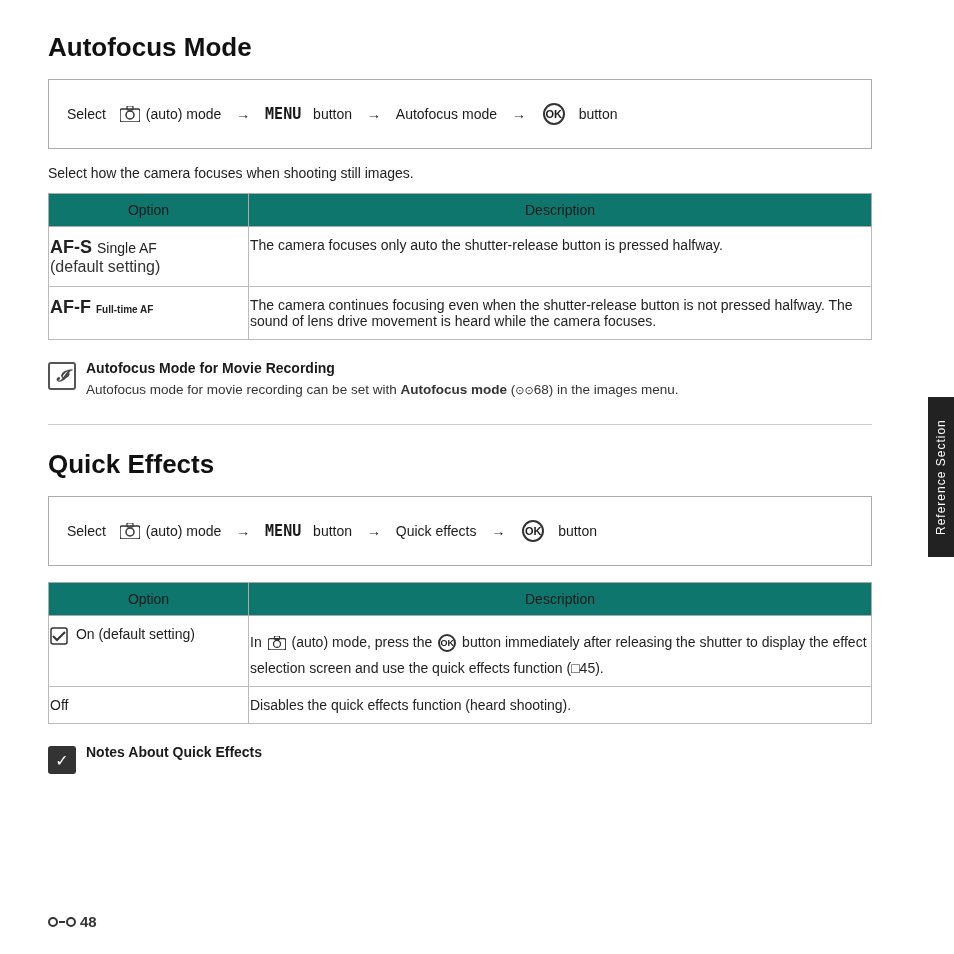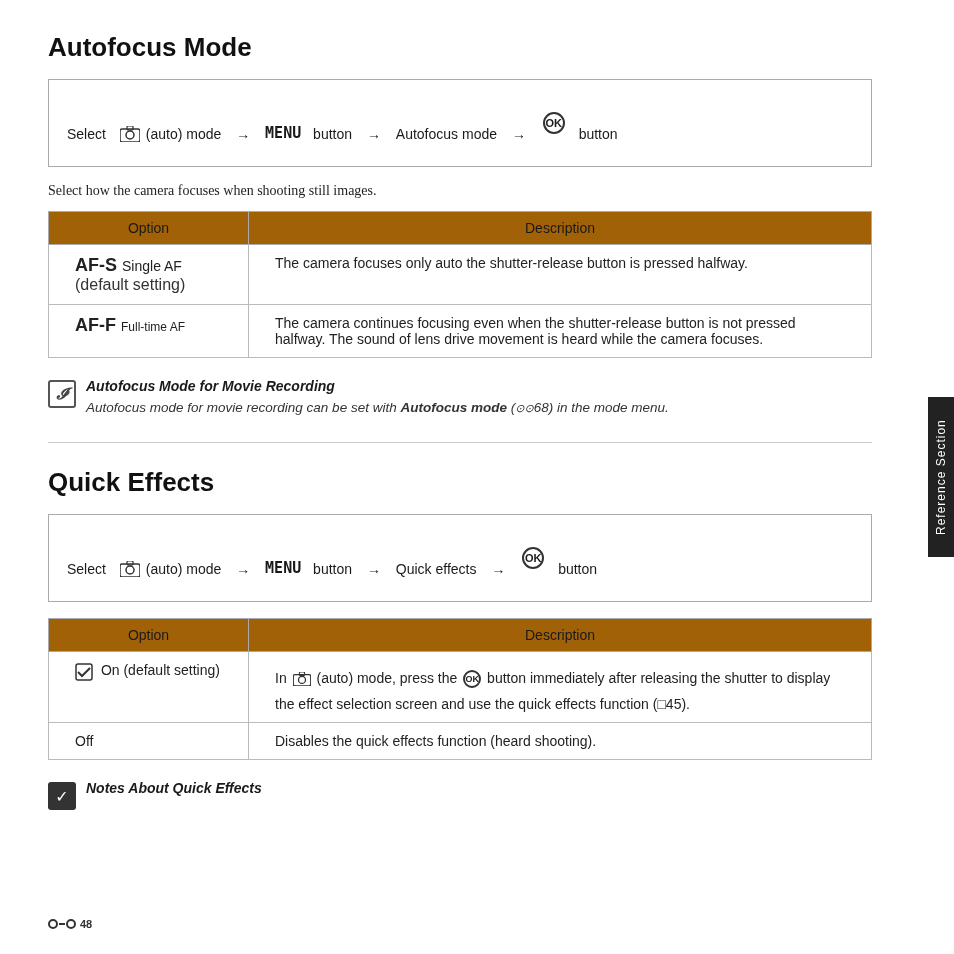--- a/index.html
+++ b/index.html
@@ -23,25 +23,25 @@
     .section-title {
       font-size: 26px;
       font-weight: bold;
       margin-bottom: 16px;
       color: #111;
     }
 
     
     .menu-path-box {
       border: 1.5px solid #aaa;
-      padding: 24px 18px;
+      padding: 15px 18px;
       margin-bottom: 16px;
       font-size: 14px;
       display: flex;
-      align-items: flex-end;
+      align-items: center;
       gap: 4px;
       background: #fff;
     }
 
     .menu-path-box .mono {
       font-family: monospace;
       font-weight: bold;
       font-size: 15px;
     }
 
@@ -62,42 +62,41 @@
     .arrow {
       font-size: 14px;
       margin: 0 3px;
     }
 
     
     .subtitle-para {
       margin-bottom: 12px;
       font-size: 14px;
       color: #222;
-      font-family: Liberation Serif, serif;
     }
 
     
     .options-table {
       width: 100%;
       border-collapse: collapse;
       margin-bottom: 20px;
     }
 
     .options-table th {
-      background: #a16207;
+      background: #0f766e;
       border: 1px solid #aaa;
       padding: 8px 14px;
       text-align: center;
       font-weight: normal;
       font-size: 14px;
     }
 
     .options-table td {
       border: 1px solid #bbb;
-      padding: 10px 26px;
+      padding: 10px 1px;
       vertical-align: top;
       font-size: 14px;
       color: #222;
     }
 
     .options-table td.option-col {
       width: 200px;
       white-space: nowrap;
     }
 
@@ -131,21 +130,20 @@
       font-size: 16px;
       font-style: italic;
       font-weight: bold;
       color: #444;
       flex-shrink: 0;
       margin-top: 2px;
     }
 
     .note-content {
       flex: 1;
-      font-style: italic;
     }
 
     .note-title {
       font-weight: bold;
       font-size: 14px;
       margin-bottom: 4px;
     }
 
     .note-body {
       font-size: 13.5px;
@@ -190,21 +188,21 @@
       display: flex;
       align-items: center;
       justify-content: center;
     }
 
     
     .footer {
       position: absolute;
       bottom: 24px;
       left: 48px;
-      font-size: 11px;
+      font-size: 15px;
       color: #333;
       display: flex;
       align-items: center;
       gap: 4px;
     }
 
     .footer-icon {
       display: inline-flex;
       align-items: center;
       gap: 1px;
@@ -271,36 +269,36 @@
     <tbody>
       <tr>
         <td class="option-col">
           <div class="af-label">AF-S <span style="font-size:14px; font-weight:normal;">Single AF</span></div>
           <div class="af-sub">(default setting)</div>
         </td>
         <td>The camera focuses only auto the shutter-release button is pressed halfway.</td>
       </tr>
       <tr>
         <td class="option-col">
-          <div class="af-label">AF-F <span style="font-size:12px; font-weight:normal;">Full-time AF</span></div>
+          <div class="af-label">AF-F <span style="font-size:10px; font-weight:bold;">Full-time AF</span></div>
         </td>
         <td>The camera continues focusing even when the shutter-release button is not pressed halfway. The sound of lens drive movement is heard while the camera focuses.</td>
       </tr>
     </tbody>
   </table>
 
   <div class="note-box">
     <div class="note-icon">𝓘</div>
     <div class="note-content">
       <div class="note-title">Autofocus Mode for Movie Recording</div>
       <div class="note-body">
         <span>Autofocus mode for movie recording can be set with</span>
         <strong>Autofocus mode</strong>
         (<span style="font-size:11px;">⊙⊙</span>68)
-        <span>in the mode menu.</span>
+        <span>in the images menu.</span>
       </div>
     </div>
   </div>
 
   <hr class="divider">
 
   <h1 class="section-title">Quick Effects</h1>
 
   <div class="menu-path-box">
     <span>Select</span>&nbsp;

